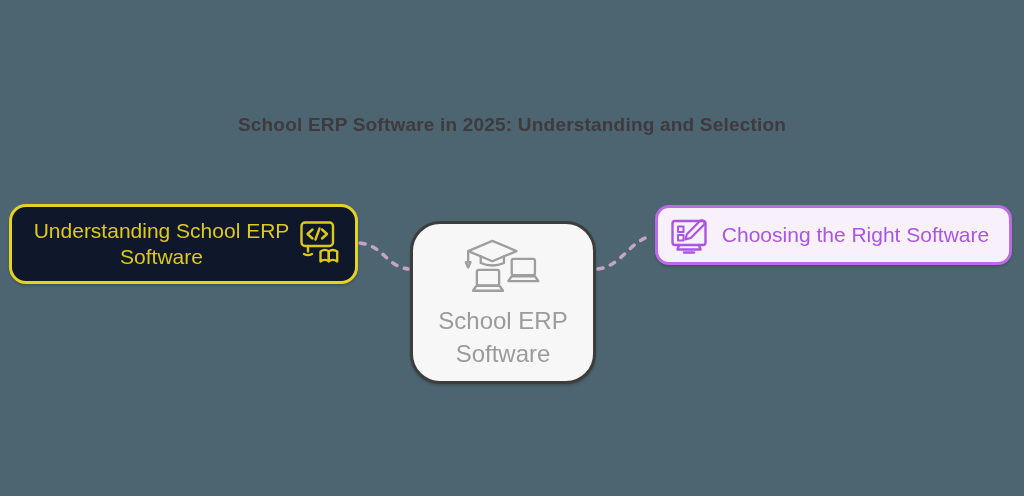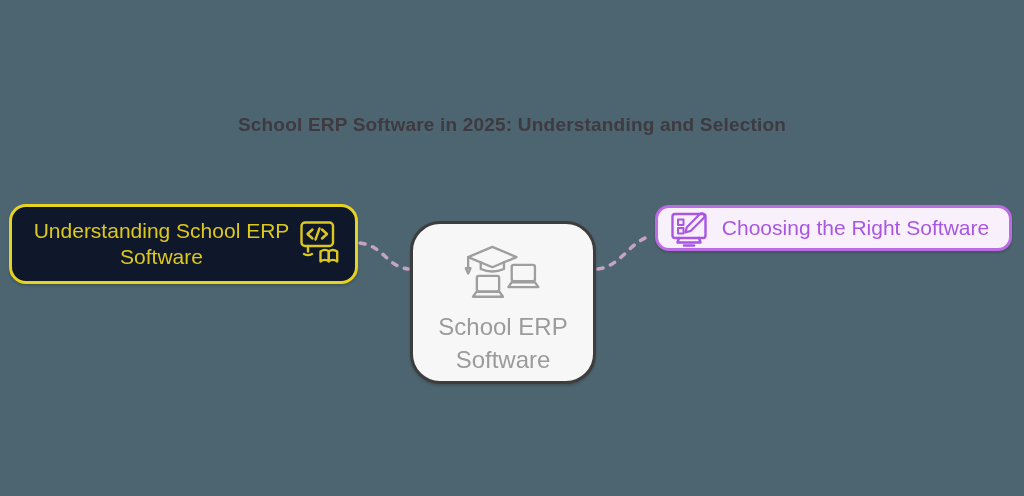--- a/index.html
+++ b/index.html
@@ -51,41 +51,41 @@
   .node-left .node-label{
     flex:1;
     text-align:center;
     font-size:21px;
     line-height:26px;
     color:#DDC81D;
   }
   .node-left .icon{width:44px;height:48px;flex:0 0 auto;margin-left:4px;}
   .node-right{
     left:655px;top:205px;
-    width:357px;height:46px;
+    width:357px;height:60px;
     background:#F8F0FB;
     border:3px solid #BB6BE3;
     border-radius:14px;
     padding:0 10px 0 12px;
   }
   .node-right .icon{width:42px;height:42px;flex:0 0 auto;}
   .node-right .node-label{
     flex:1;
     text-align:center;
     font-size:21px;
     color:#A956E3;
   }
   .node-center{
     left:410px;top:221px;
     width:186px;height:163px;
     background:#F7F7F7;
     border:3px solid #3D3D3D;
     border-radius:30px;
     flex-direction:column;
-    justify-content:center;
+    justify-content:flex-start;
   }
   .node-center .icon{width:78px;height:60px;margin-top:14px;}
   .node-center .node-label{
     margin-top:6px;
     text-align:center;
     font-size:24px;
     line-height:33px;
     color:#9B9B9B;
   }
   .icon svg{display:block;width:100%;height:100%;}

